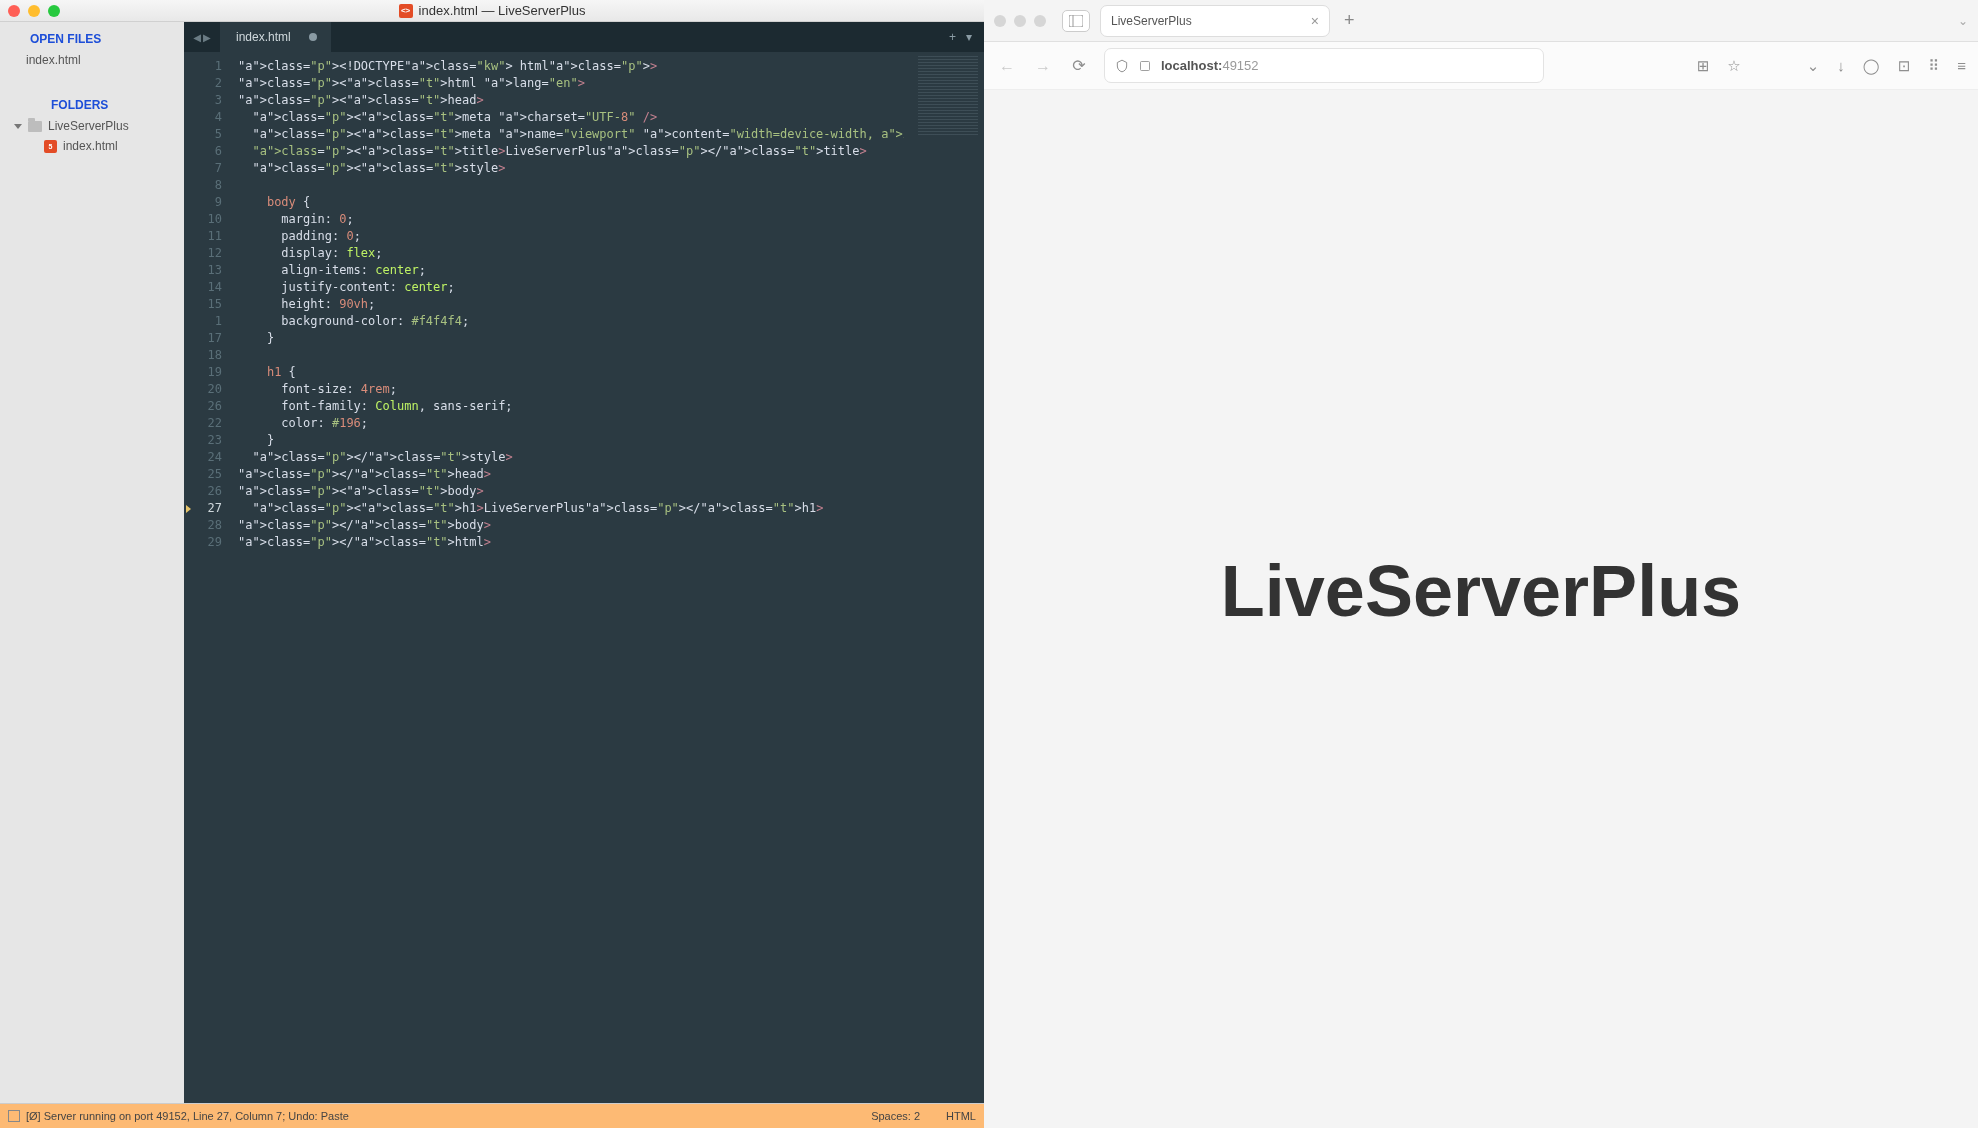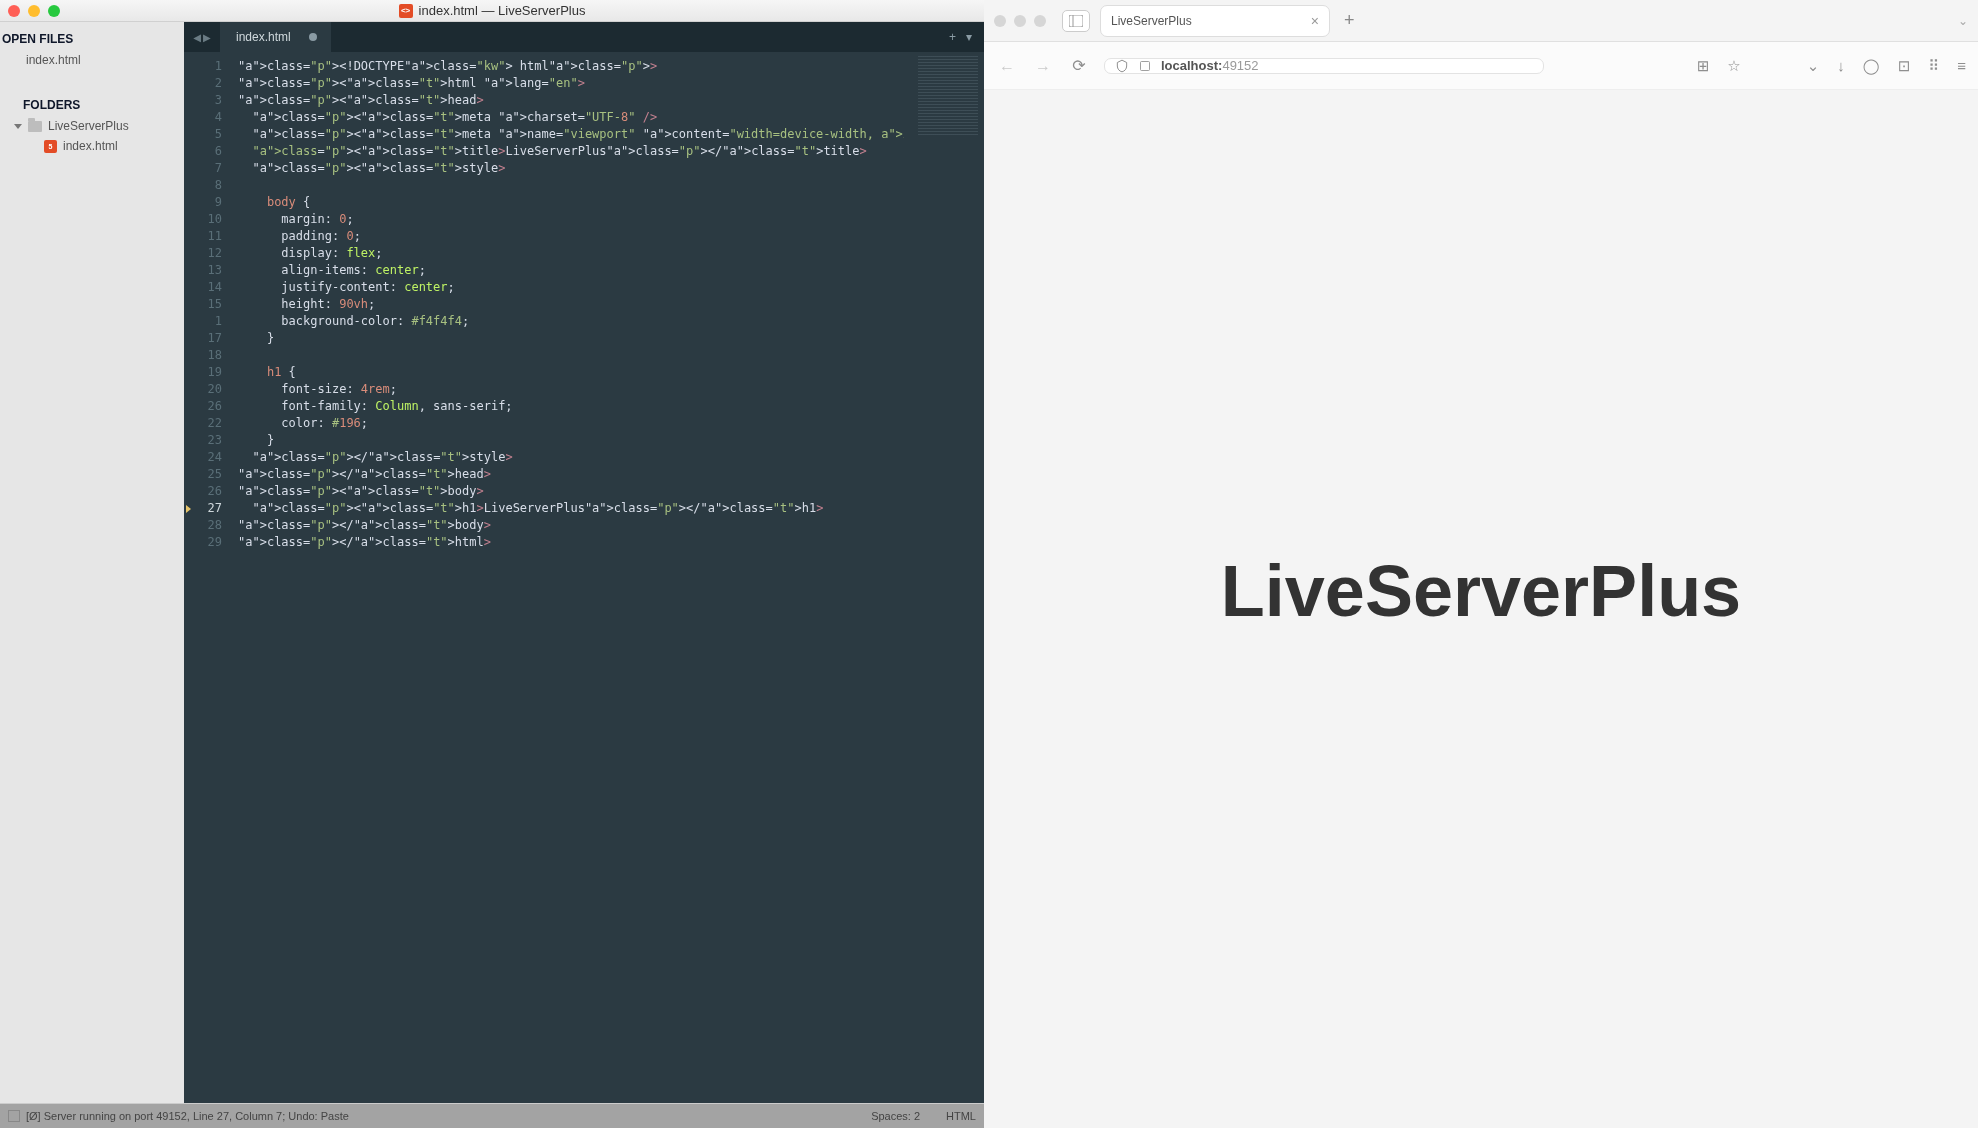--- a/index.html
+++ b/index.html
@@ -67,23 +67,23 @@
 }
 .sidebar {
   width: 184px;
   background: #e6e6e6;
   color: #555;
   font-size: 12px;
   display: flex;
   flex-direction: column;
 }
 .sidebar-heading {
-  padding: 10px 2px 4px;
+  padding: 10px 30px 4px;
   font-weight: 700;
-  color: #0f172a;
+  color: #1d4ed8;
   font-size: 12px;
 }
 .sidebar-item {
   padding: 3px 14px 3px 26px;
   display: flex;
   align-items: center;
   gap: 6px;
   cursor: default;
 }
 .sidebar-item.folder { padding-left: 14px; }
@@ -167,21 +167,21 @@
 .minimap {
   position:absolute;right:0;top:0;bottom:0;width:80px;
   background:linear-gradient(#2b3a42,#2b3a42);
 }
 .minimap-lines{
   position:absolute;top:4px;right:6px;left:14px;height:80px;
   background: repeating-linear-gradient(#4a5b64 0 1px, transparent 1px 3px);
   opacity:.6;
 }
 .status-bar {
-  height:22px;background:#a3a3a3;border-top:1px solid #ccc;
+  height:22px;background:#fdba74;border-top:1px solid #ccc;
   display:flex;align-items:center;font-size:11px;color:#444;padding:12px 8px;gap:10px;
 }
 .status-block{display:flex;align-items:center;gap:6px;}
 .status-right{margin-left:auto;display:flex;gap:26px;}
 .status-icon{width:12px;height:12px;border:1px solid #888;}
 
 
 .browser-app {
   width: 994px;
   height: 100%;
@@ -207,21 +207,21 @@
 .tab-close{margin-left:auto;color:#999;font-size:14px;}
 .tab-plus{color:#888;font-size:18px;margin-left:4px;}
 .tab-drop{margin-left:auto;color:#aaa;}
 .browser-toolbar {
   height:48px;background:#fbfbfb;border-bottom:1px solid #eee;
   display:flex;align-items:center;padding:0 12px;gap:14px;
 }
 .nav-ico{color:#8f8f8f;font-size:16px;width:22px;text-align:center;}
 .nav-ico.disabled{opacity:.45;}
 .url-bar {
-  flex:0 1 440px;height:16px;background:#fff;border:1px solid #e3e3e3;border-radius:7px;
+  flex:0 1 440px;height:35px;background:#fff;border:1px solid #e3e3e3;border-radius:7px;
   display:flex;align-items:center;padding:0 10px;gap:10px;color:#555;font-size:13px;
 }
 .url-muted{color:#9a9a9a;}
 .toolbar-right{margin-left:auto;display:flex;gap:18px;color:#8f8f8f;font-size:15px;align-items:center;}
 .browser-viewport{
   flex:1;background:#f4f4f4;display:flex;align-items:flex-start;justify-content:center;padding-top:460px;
 }
 .browser-viewport h1{
   font-family: Arial, sans-serif;
   font-size: 72px;

